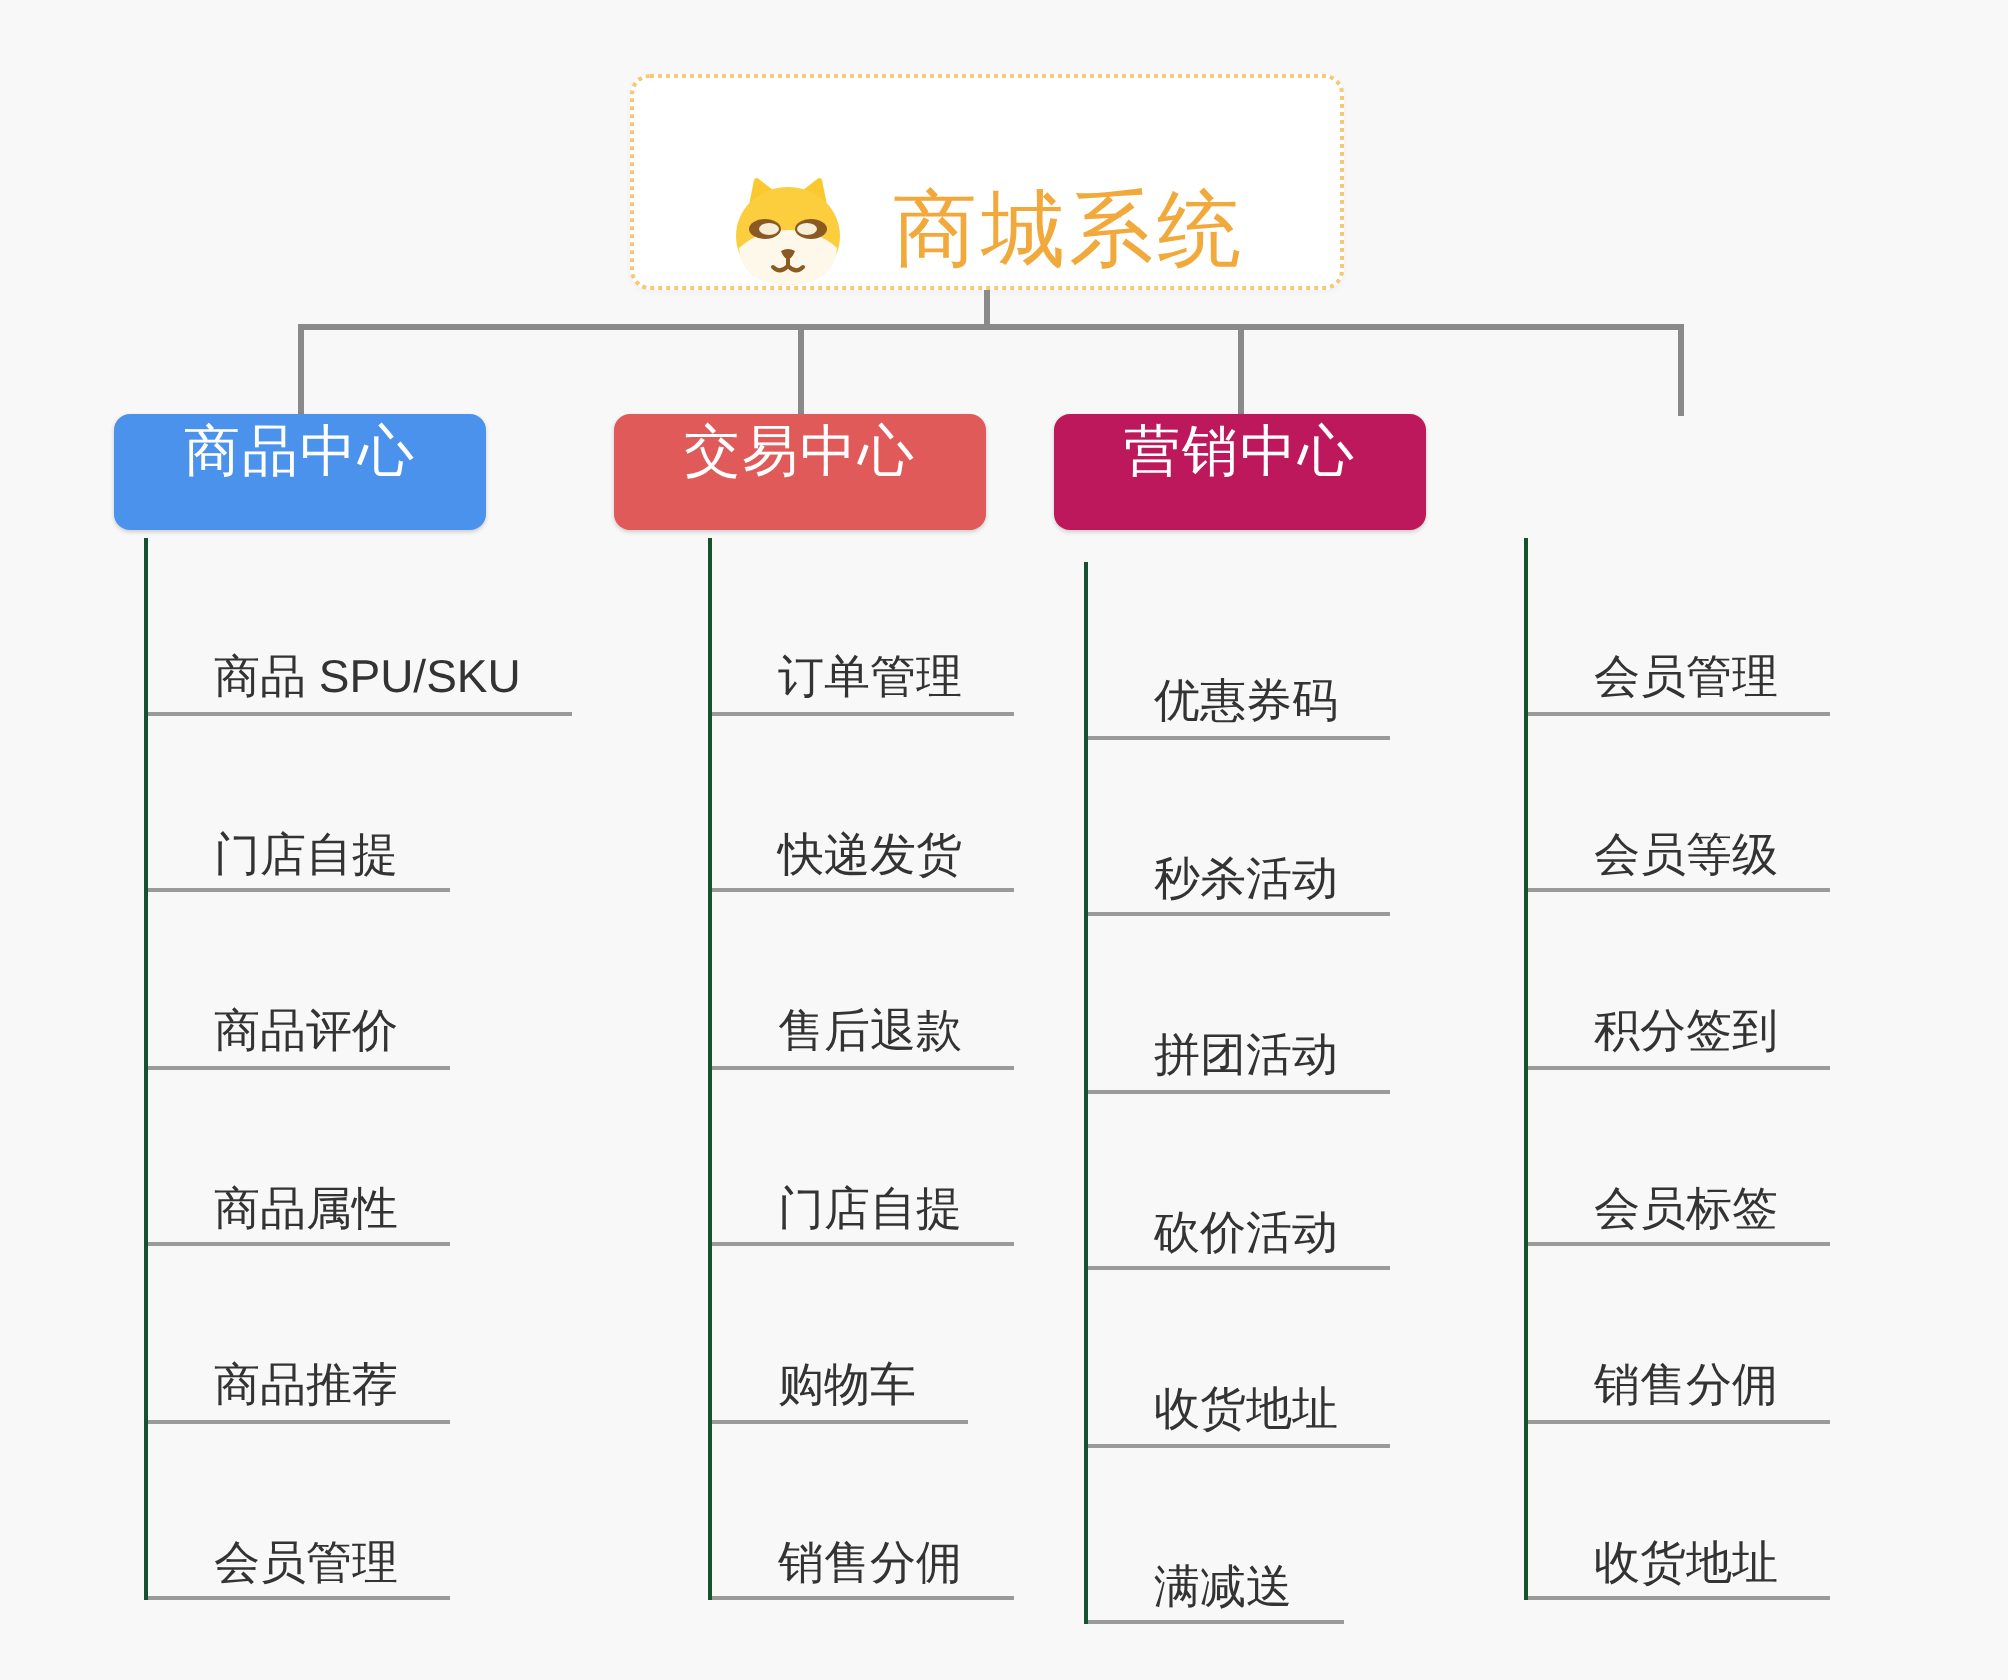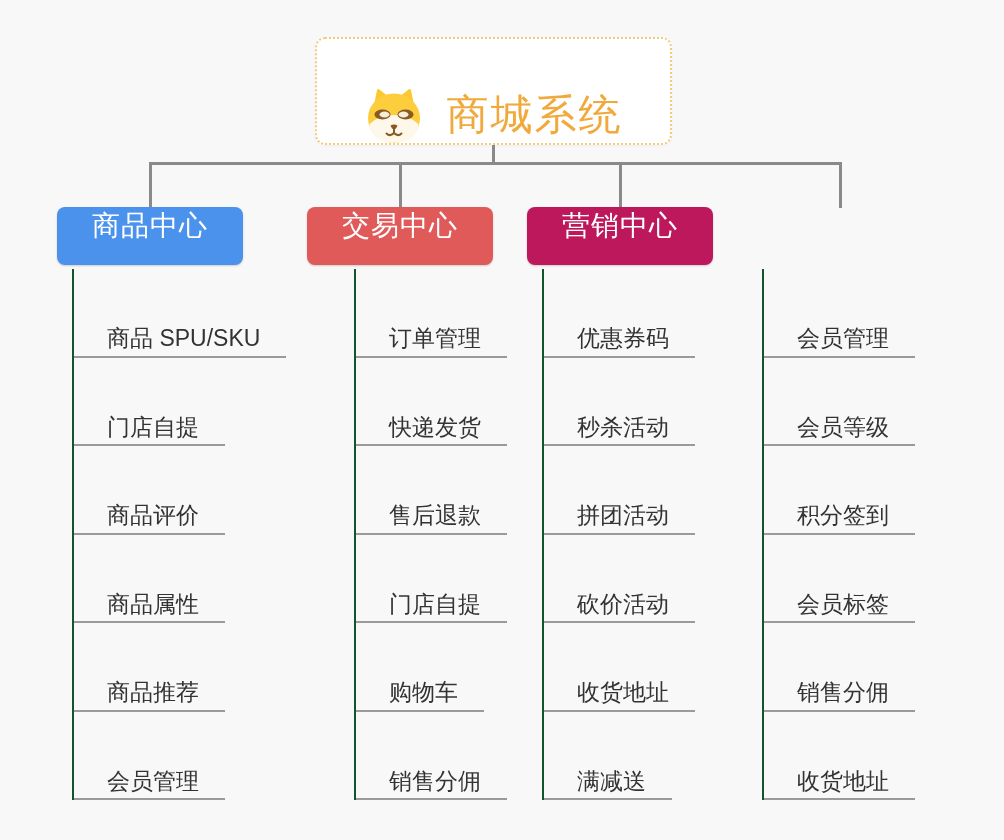--- a/index.html
+++ b/index.html
@@ -109,21 +109,21 @@
         <span class="item-label">购物车</span>
       </div>
       <div class="branch-item">
         <span class="item-label">销售分佣</span>
       </div>
     </div>
     <div class="conn drop" style="left: 618.5px;"></div>
     <div class="branch-box" style="left: 527px; background: #be185d;">
       <span class="branch-label">营销中心</span>
     </div>
-    <div class="branch-list" style="left: 542px;">
+    <div class="branch-list" style="left: 542px; margin-top: 12px;">
       <div class="branch-item">
         <span class="item-label">优惠券码</span>
       </div>
       <div class="branch-item">
         <span class="item-label">秒杀活动</span>
       </div>
       <div class="branch-item">
         <span class="item-label">拼团活动</span>
       </div>
       <div class="branch-item">

